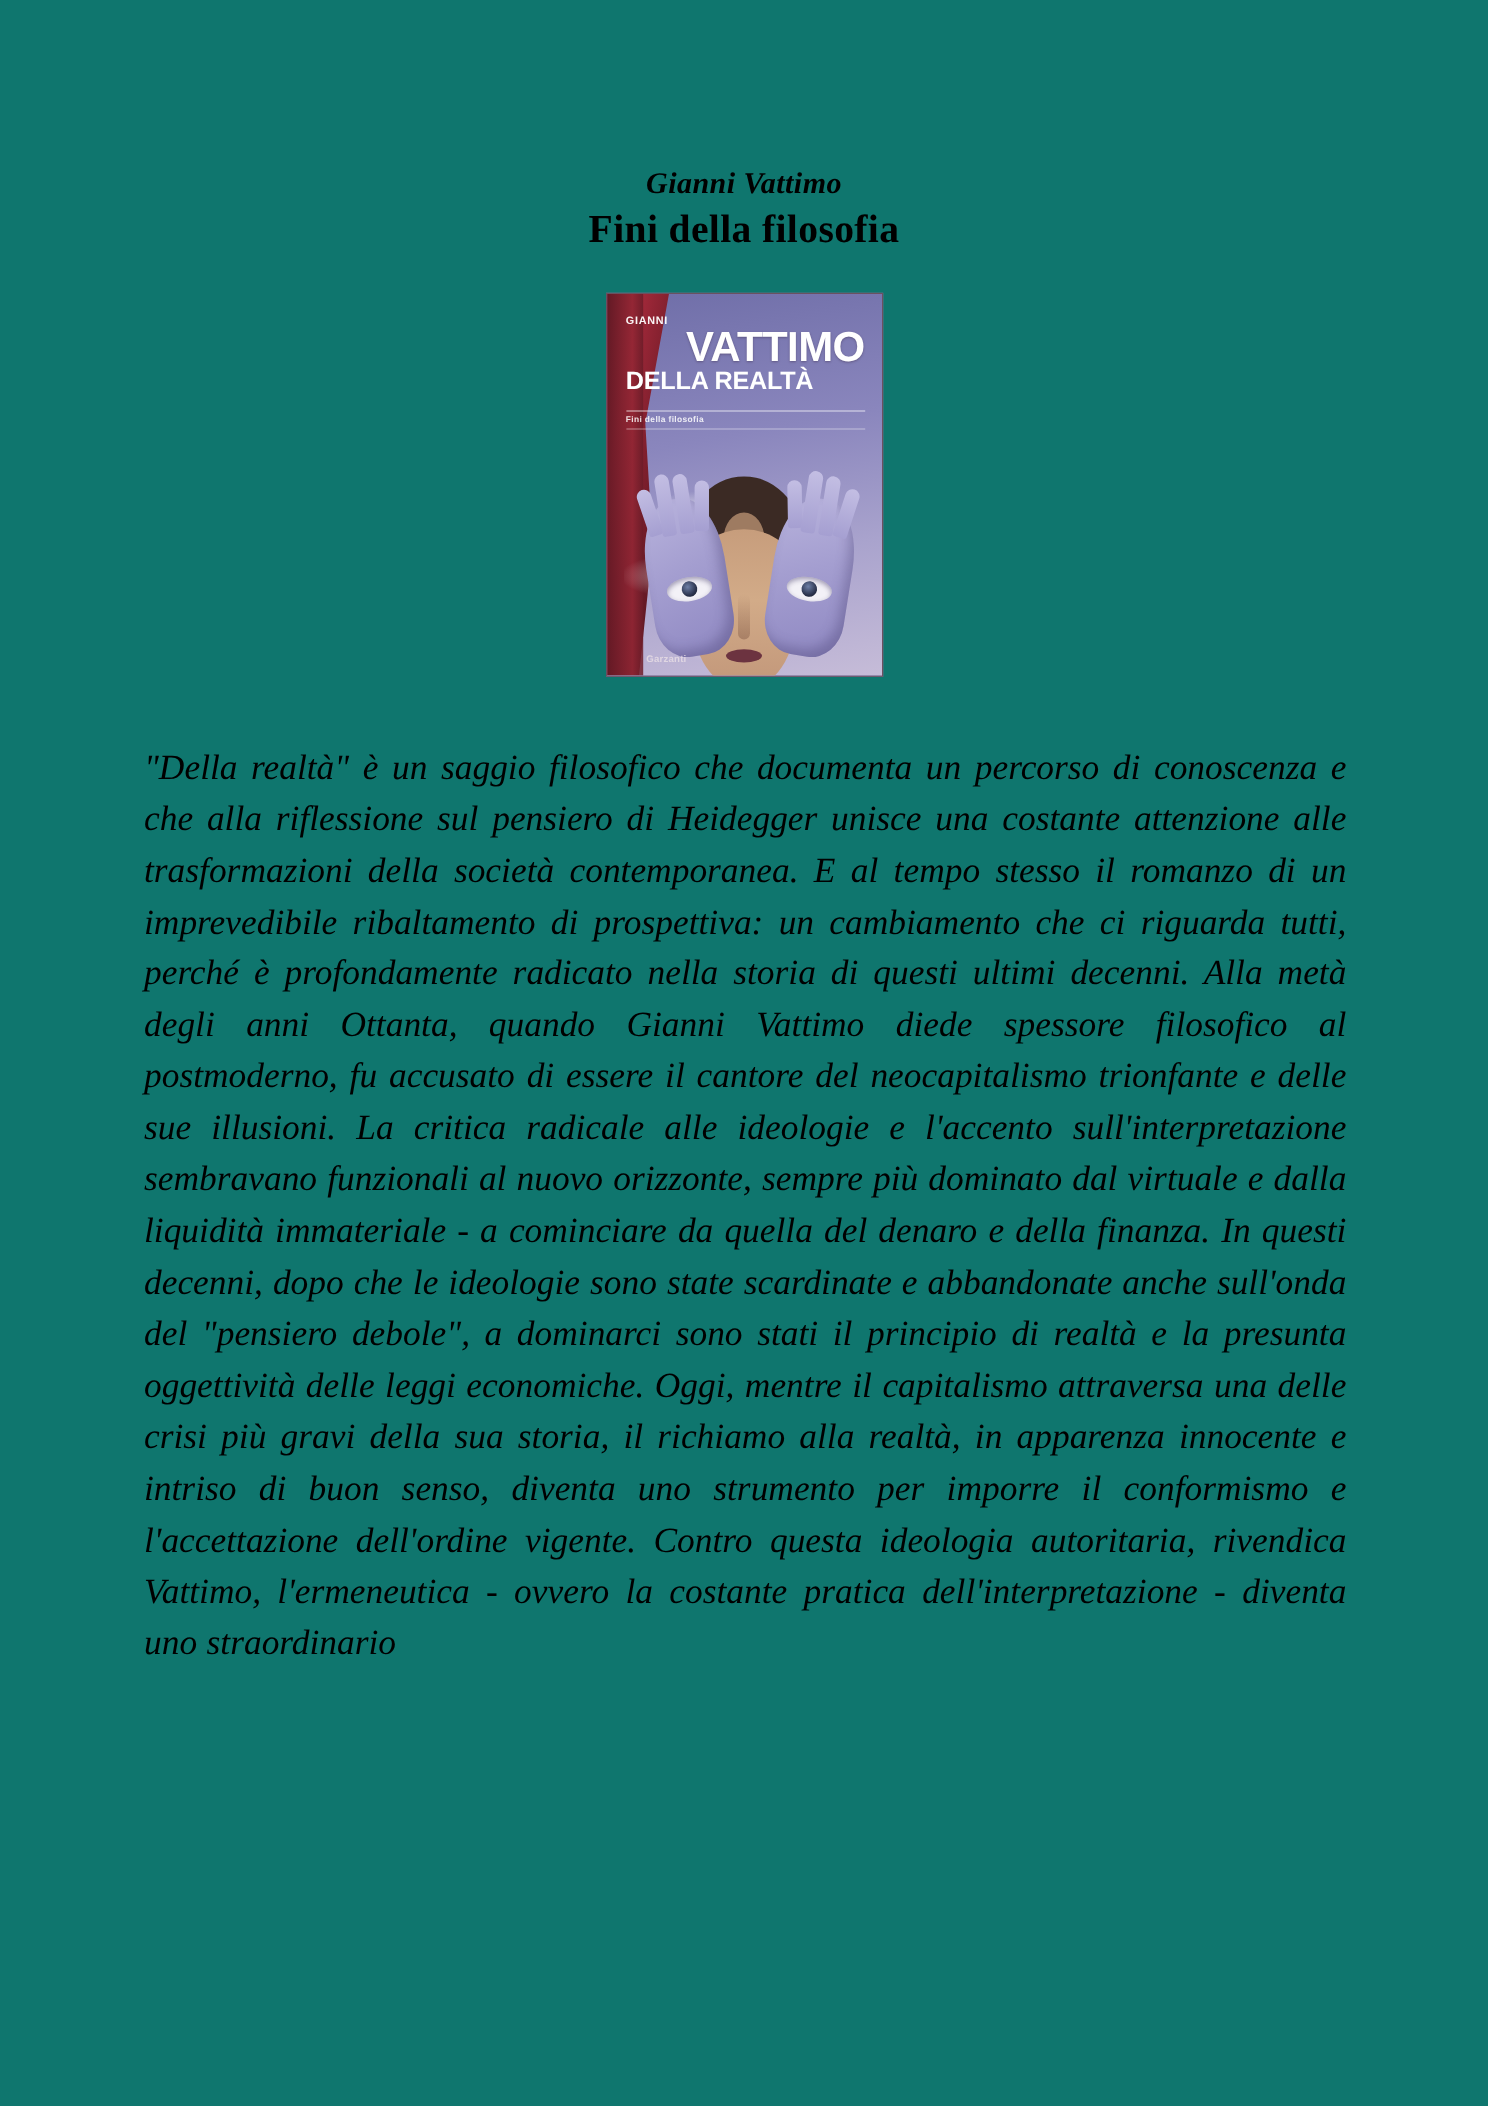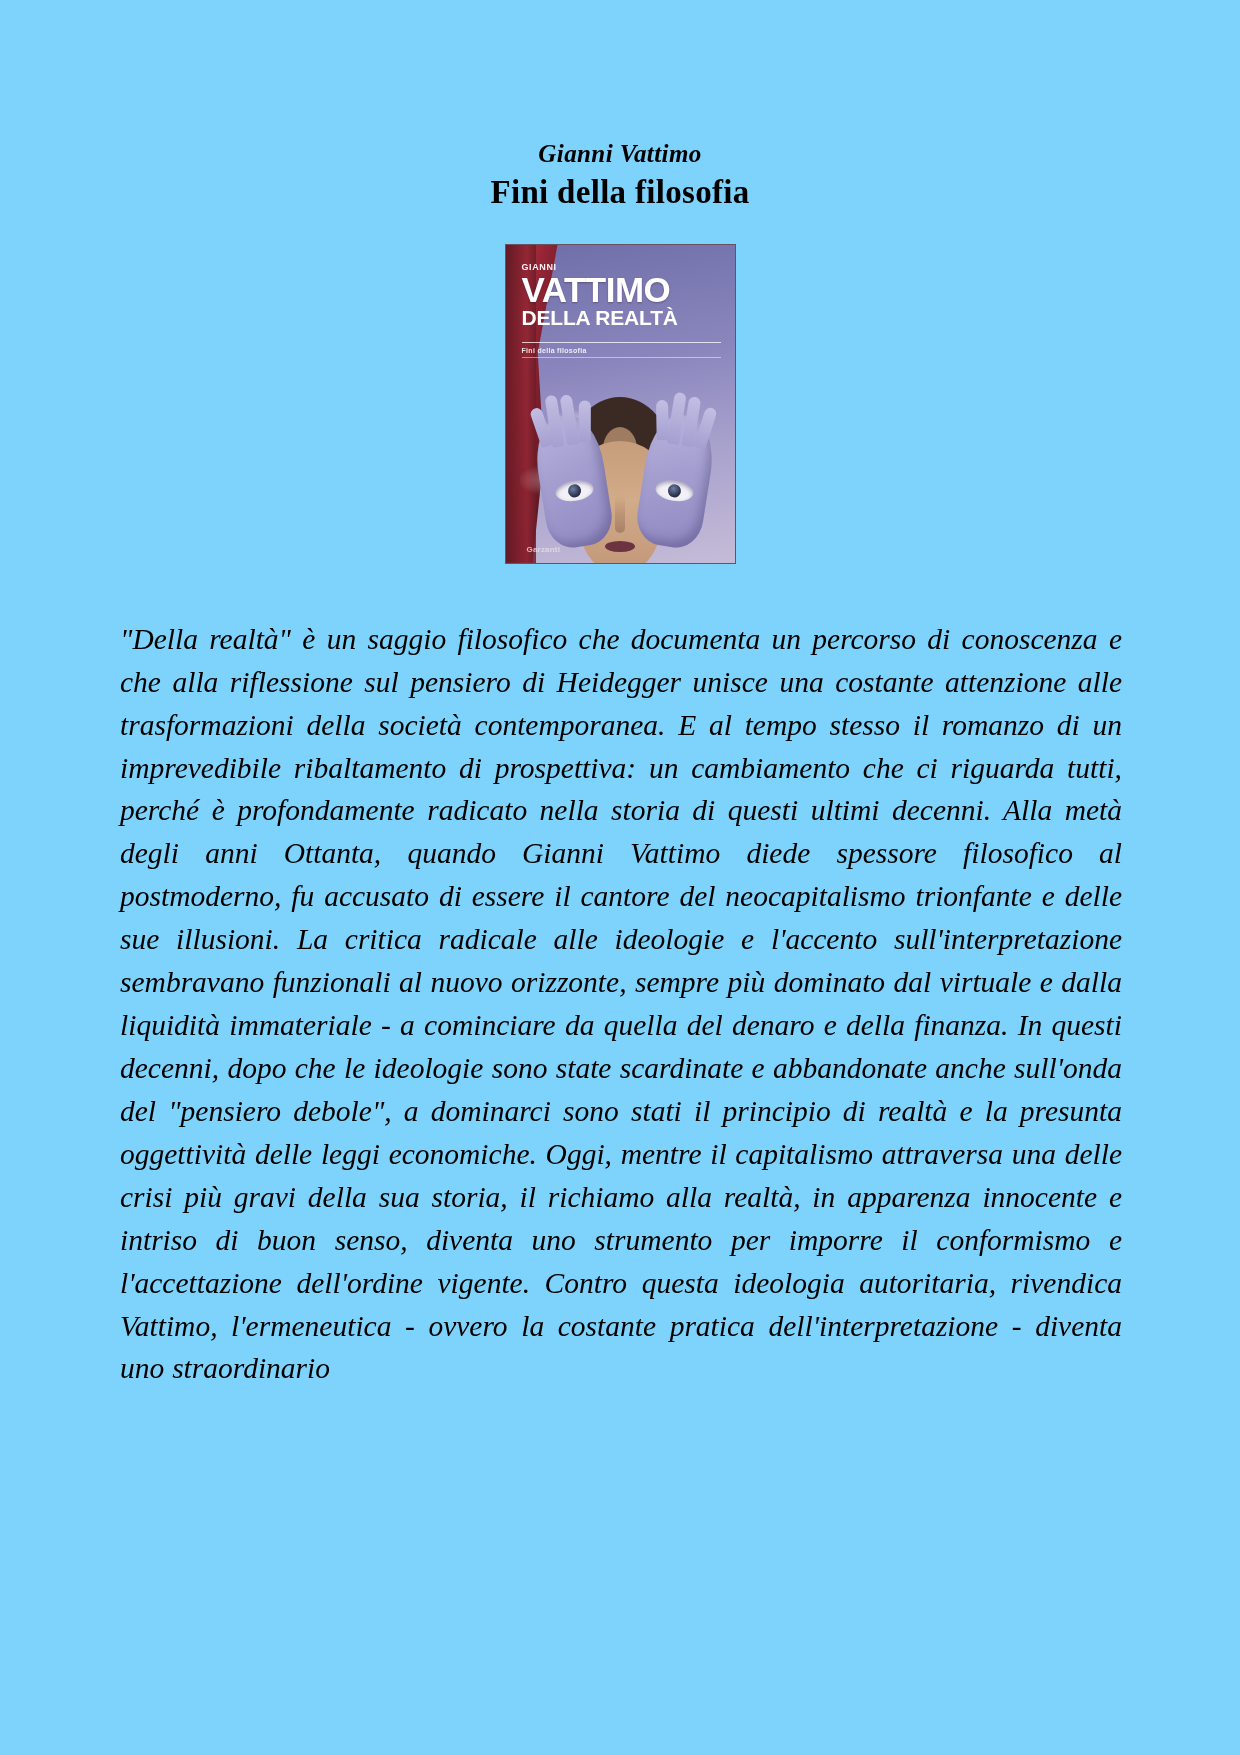--- a/index.html
+++ b/index.html
@@ -9,21 +9,21 @@
   }
   body {
     font-family: "Liberation Serif", "DejaVu Serif", serif;
     color: #000000;
   }
   .page {
     position: relative;
     width: 1240px;
     height: 1755px;
     margin: 0 auto;
-    background: #7dd3fc;
+    background: #0f766e;
     overflow: hidden;
   }
 
   
   .header {
     padding-top: 140px;
     text-align: center;
   }
   .author {
     font-size: 25px;
@@ -199,20 +199,21 @@
     letter-spacing: .6px;
     opacity: .95;
     margin-bottom: 2px;
   }
   .cv-vattimo {
     font-size: 35px;
     font-weight: bold;
     letter-spacing: -0.5px;
     line-height: .92;
     text-shadow: 0 1px 2px rgba(40,20,40,.35);
+    text-align: right;
   }
   .cv-della {
     font-size: 21px;
     font-weight: bold;
     letter-spacing: -0.2px;
     line-height: 1;
     margin-top: 1px;
     border-bottom: 1px solid rgba(255,255,255,.75);
     padding-bottom: 14px;
   }
@@ -220,21 +221,21 @@
     font-size: 7px;
     font-weight: bold;
     letter-spacing: .3px;
     margin-top: 4px;
     opacity: .85;
     border-bottom: 1px solid rgba(255,255,255,.55);
     padding-bottom: 3px;
   }
   .cv-publisher {
     position: absolute;
-    left: 21px; bottom: 9px;
+    left: 33px; bottom: 9px;
     color: #e9dfe6;
     font-family: "Liberation Sans", "DejaVu Sans", sans-serif;
     font-size: 8px;
     font-weight: bold;
     letter-spacing: .2px;
     opacity: .8;
   }
 
   
   .body-text {

